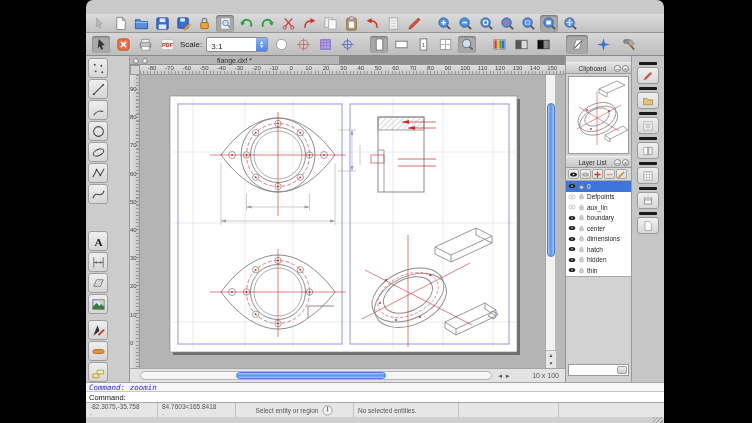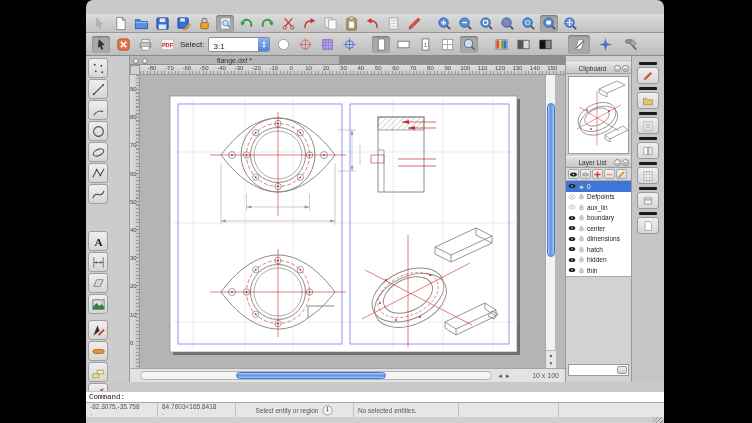--- a/index.html
+++ b/index.html
@@ -104,21 +104,21 @@
   .dockgrab{width:18px;height:3px;background:#1a1a1a;border-radius:1px;margin:3px 0 2px;}
   .dockbtn{width:22px;height:17px;background:linear-gradient(#f0f0f0,#d8d8d8);border:1px solid #9a9a9a;
     border-radius:3px;display:flex;align-items:center;justify-content:center;}
 
   
   .cmdhistory{position:absolute;left:0;top:382px;width:578px;height:9px;background:#f6f6f6;
     border-top:1px solid #a5a5a5;font-size:7.5px;font-style:italic;color:#2929c8;padding-left:3px;line-height:9px;
     font-family:"DejaVu Sans Mono",monospace;}
   .cmdinput{position:absolute;left:0;top:391px;width:578px;height:11px;background:#ffffff;
     border-top:1px solid #c5c5c5;font-size:7.5px;color:#111;padding-left:3px;line-height:11px;
-    font-family:Liberation Mono, monospace;}
+    font-family:Liberation Sans, sans-serif;}
   .statusbar{position:absolute;left:0;top:402px;width:578px;height:15px;background:#e6e6e6;
     border-top:1px solid #a8a8a8;display:flex;}
   .scell{border-right:1px solid #c0c0c0;padding:1px 4px;font-size:6.5px;color:#555;line-height:7px;
     display:flex;flex-direction:column;justify-content:center;position:relative;}
   .scell .sub{color:#888;}
   .bottomstrip{position:absolute;left:0;top:417px;width:578px;height:6px;background:#cfcfcf;}
   .grip{position:absolute;right:1px;top:417px;width:10px;height:6px;
     background:repeating-linear-gradient(135deg,#9a9a9a 0 1px,transparent 1px 3px);}
   svg{display:block;}
 </style>
@@ -354,21 +354,21 @@
           </span>
         </div>
         <div class="tbtn">
           <span>
             <svg width="15" height="15" viewBox="0 0 16 16">
               <rect x="1.5" y="2.5" width="13" height="11" rx="2" fill="#f5f5f5" stroke="#bbb"></rect>
               <text x="8" y="11" font-size="6" fill="#cc2222" text-anchor="middle" font-family="sans-serif" font-weight="bold">PDF</text>
             </svg>
           </span>
         </div>
-        <span class="tlabel">Select:</span>
+        <span class="tlabel">Scale:</span>
         <div class="combo">
           <span class="val">3:1</span>
 <span class="stepper">
             <span>▲</span>
             <span>▼</span>
           </span>
         </div>
         <div class="tbtn">
           <span>
             <svg width="15" height="15" viewBox="0 0 16 16">
@@ -1134,20 +1134,21 @@
         <div class="dockgrab"></div>
         <div class="dockbtn">
           <span>
             <svg width="12" height="12" viewBox="0 0 16 16">
               <path d="M4 2 h6 l2.5 2.5 V14 H4z" fill="#fff" stroke="#999"></path>
             </svg>
           </span>
         </div>
       </div>
 
+  <div class="cmdhistory">Command: zoomin</div>
   <div class="cmdinput">Command:</div>
 
   <div class="statusbar">
     <div class="scell" style="width:72px">
       <span>-82.3075,-35.758</span>
       <span class="sub">-</span>
     </div>
     <div class="scell" style="width:78px">
       <span>84.7603&lt;165.8418</span>
       <span class="sub">-</span>

